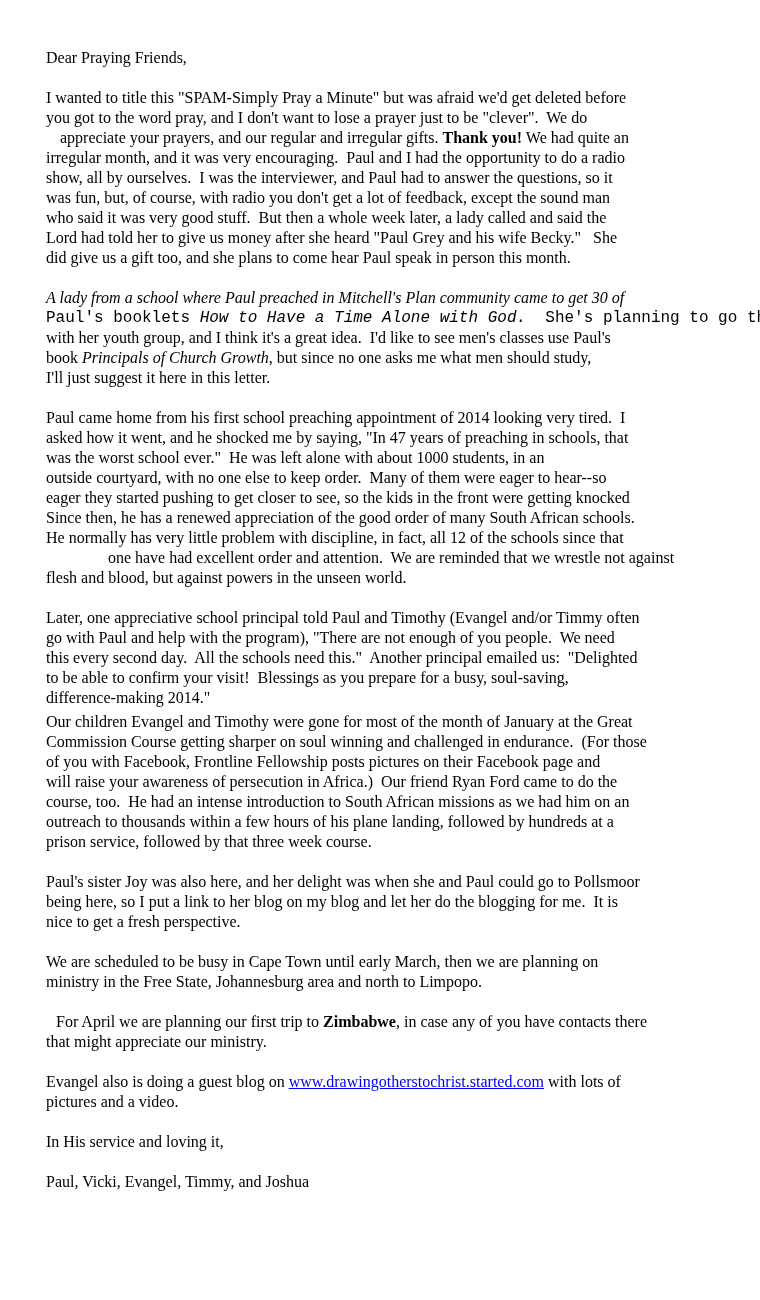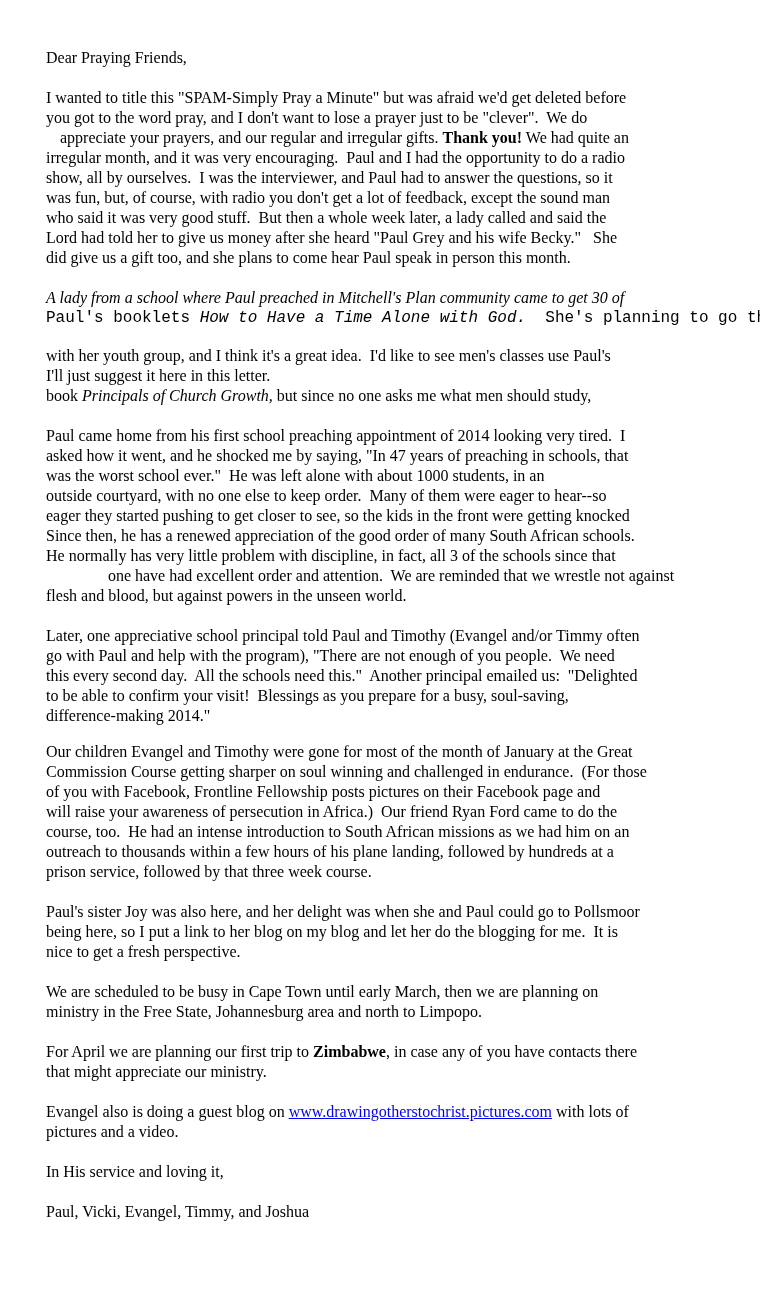--- a/index.html
+++ b/index.html
@@ -8,21 +8,21 @@
     position: absolute;
     left: 46px;
     top: 48px;
     width: 690px;
     font-family: "Liberation Serif", serif;
     font-size: 16px;
     line-height: 20px;
     color: #000000;
   }
   .letter p { margin: 0 0 20px 0; }
-  .letter p.tight { margin-bottom: 16px; }
+  .letter p.tight { margin-bottom: 4px; }
   .line { display: block; white-space: nowrap; }
   b { font-weight: bold; }
   i { font-style: italic; }
   a.link { color: #0000ee; text-decoration: underline; }
 </style>
 </head>
 <body>
 
 <div class="letter">
   <p>
@@ -37,33 +37,33 @@
     <span class="line" style="white-space: pre;">show, all by ourselves.  I was the interviewer, and Paul had to answer the questions, so it</span>
     <span class="line" style="white-space: pre;">was fun, but, of course, with radio you don't get a lot of feedback, except the sound man</span>
     <span class="line" style="white-space: pre;">who said it was very good stuff.  But then a whole week later, a lady called and said the</span>
     <span class="line" style="white-space: pre;">Lord had told her to give us money after she heard "Paul Grey and his wife Becky."   She</span>
     <span class="line" style="white-space: pre;">did give us a gift too, and she plans to come hear Paul speak in person this month.</span>
   </p>
 
   <p>
     <span class="line" style="white-space: pre; font-style: italic;">A lady from a school where Paul preached in Mitchell's Plan community came to get 30 of</span>
     <span class="line" style="white-space: pre; font-family: Liberation Mono, monospace;"><span>Paul's booklets </span><i>How to Have a Time Alone with God.</i><span>  She's planning to go through them</span></span>
-    <span class="line" style="white-space: pre; margin-top: 18px;">with her youth group, and I think it's a great idea.  I'd like to see men's classes use Paul's</span>
+    <span class="line" style="white-space: pre;">with her youth group, and I think it's a great idea.  I'd like to see men's classes use Paul's</span>
+    <span class="line" style="white-space: pre;"><span>book </span><i>Principals of Church Growth,</i><span> but since no one asks me what men should study,</span></span>
     <span class="line" style="white-space: pre;">I'll just suggest it here in this letter.</span>
-    <span class="line" style="white-space: pre;"><span>book </span><i>Principals of Church Growth,</i><span> but since no one asks me what men should study,</span></span>
   </p>
 
   <p>
     <span class="line" style="white-space: pre;">Paul came home from his first school preaching appointment of 2014 looking very tired.  I</span>
     <span class="line" style="white-space: pre;">asked how it went, and he shocked me by saying, "In 47 years of preaching in schools, that</span>
     <span class="line" style="white-space: pre;">was the worst school ever."  He was left alone with about 1000 students, in an</span>
     <span class="line" style="white-space: pre;">outside courtyard, with no one else to keep order.  Many of them were eager to hear--so</span>
     <span class="line" style="white-space: pre;">eager they started pushing to get closer to see, so the kids in the front were getting knocked</span>
     <span class="line" style="white-space: pre;">Since then, he has a renewed appreciation of the good order of many South African schools.</span>
-    <span class="line" style="white-space: pre;">He normally has very little problem with discipline, in fact, all 3 of the schools since that</span>
+    <span class="line" style="white-space: pre;">He normally has very little problem with discipline, in fact, all 12 of the schools since that</span>
     <span class="line" style="white-space: pre; text-align: center;">one have had excellent order and attention.  We are reminded that we wrestle not against</span>
     <span class="line" style="white-space: pre;">flesh and blood, but against powers in the unseen world.</span>
   </p>
 
   <p class="tight">
     <span class="line" style="white-space: pre;">Later, one appreciative school principal told Paul and Timothy (Evangel and/or Timmy often</span>
     <span class="line" style="white-space: pre;">go with Paul and help with the program), "There are not enough of you people.  We need</span>
     <span class="line" style="white-space: pre;">this every second day.  All the schools need this."  Another principal emailed us:  "Delighted</span>
     <span class="line" style="white-space: pre;">to be able to confirm your visit!  Blessings as you prepare for a busy, soul-saving,</span>
     <span class="line" style="white-space: pre;">difference-making 2014."</span>
@@ -84,26 +84,26 @@
     <span class="line" style="white-space: pre;">being here, so I put a link to her blog on my blog and let her do the blogging for me.  It is</span>
     <span class="line" style="white-space: pre;">nice to get a fresh perspective.</span>
   </p>
 
   <p>
     <span class="line" style="white-space: pre;">We are scheduled to be busy in Cape Town until early March, then we are planning on</span>
     <span class="line" style="white-space: pre;">ministry in the Free State, Johannesburg area and north to Limpopo.</span>
   </p>
 
   <p>
-    <span class="line" style="white-space: pre;"><span>For April we are planning our first trip to </span><b>Zimbabwe</b><span>, in case any of you have contacts there</span></span>
+    <span class="line" style="white-space: pre; margin-left: 10px;"><span>For April we are planning our first trip to </span><b>Zimbabwe</b><span>, in case any of you have contacts there</span></span>
     <span class="line" style="white-space: pre;">that might appreciate our ministry.</span>
   </p>
 
   <p>
-    <span class="line" style="white-space: pre;"><span>Evangel also is doing a guest blog on </span><a class="link">www.drawingotherstochrist.pictures.com</a><span> with lots of</span></span>
+    <span class="line" style="white-space: pre;"><span>Evangel also is doing a guest blog on </span><a class="link">www.drawingotherstochrist.started.com</a><span> with lots of</span></span>
     <span class="line" style="white-space: pre;">pictures and a video.</span>
   </p>
 
   <p>
       <span class="line" style="white-space: pre;">In His service and loving it,</span>
     </p>
 
   <p>
       <span class="line" style="white-space: pre;">Paul, Vicki, Evangel, Timmy, and Joshua</span>
     </p>

